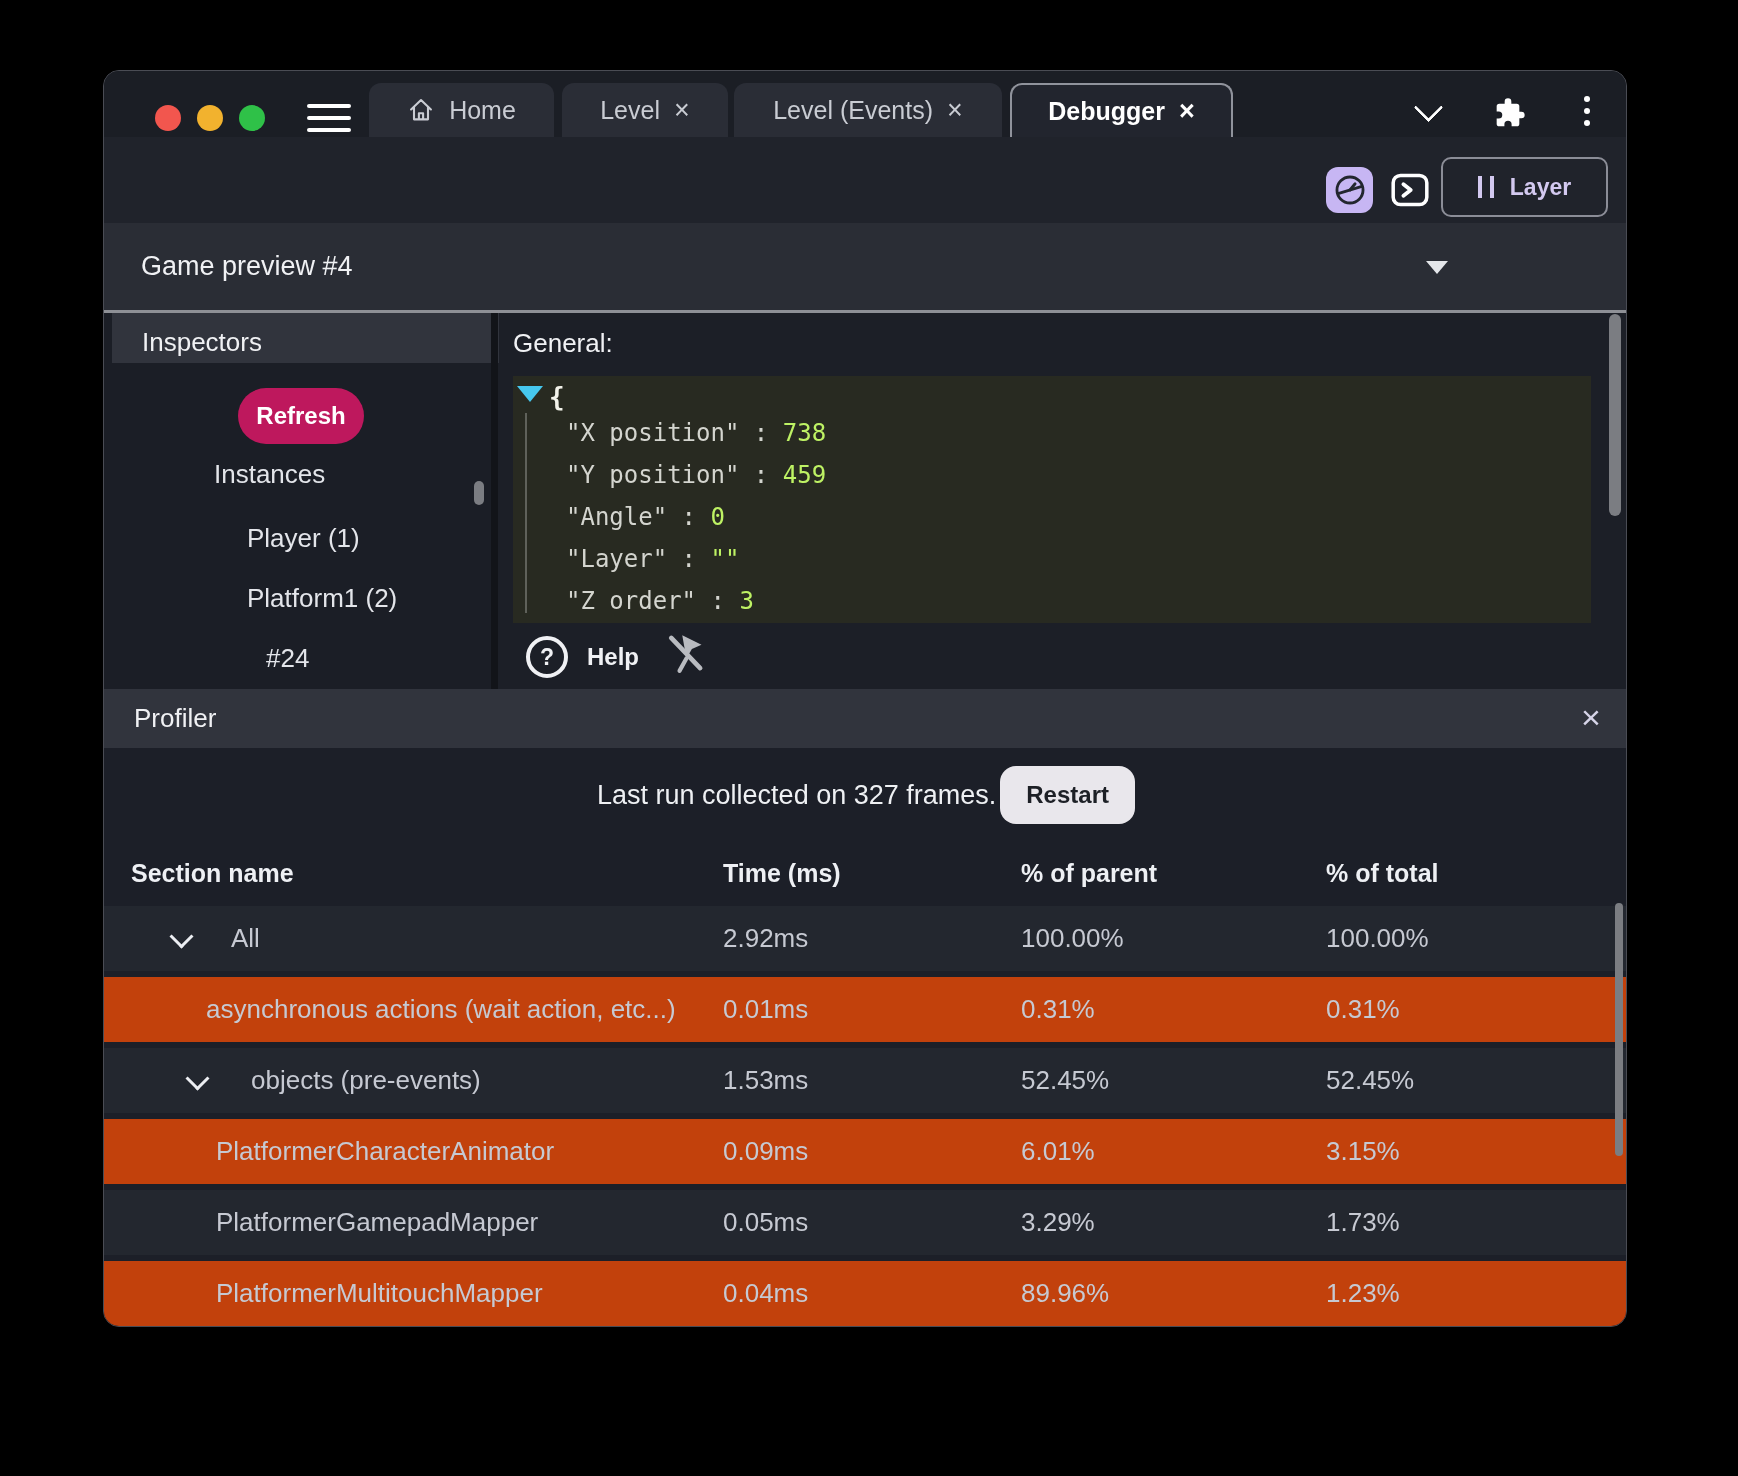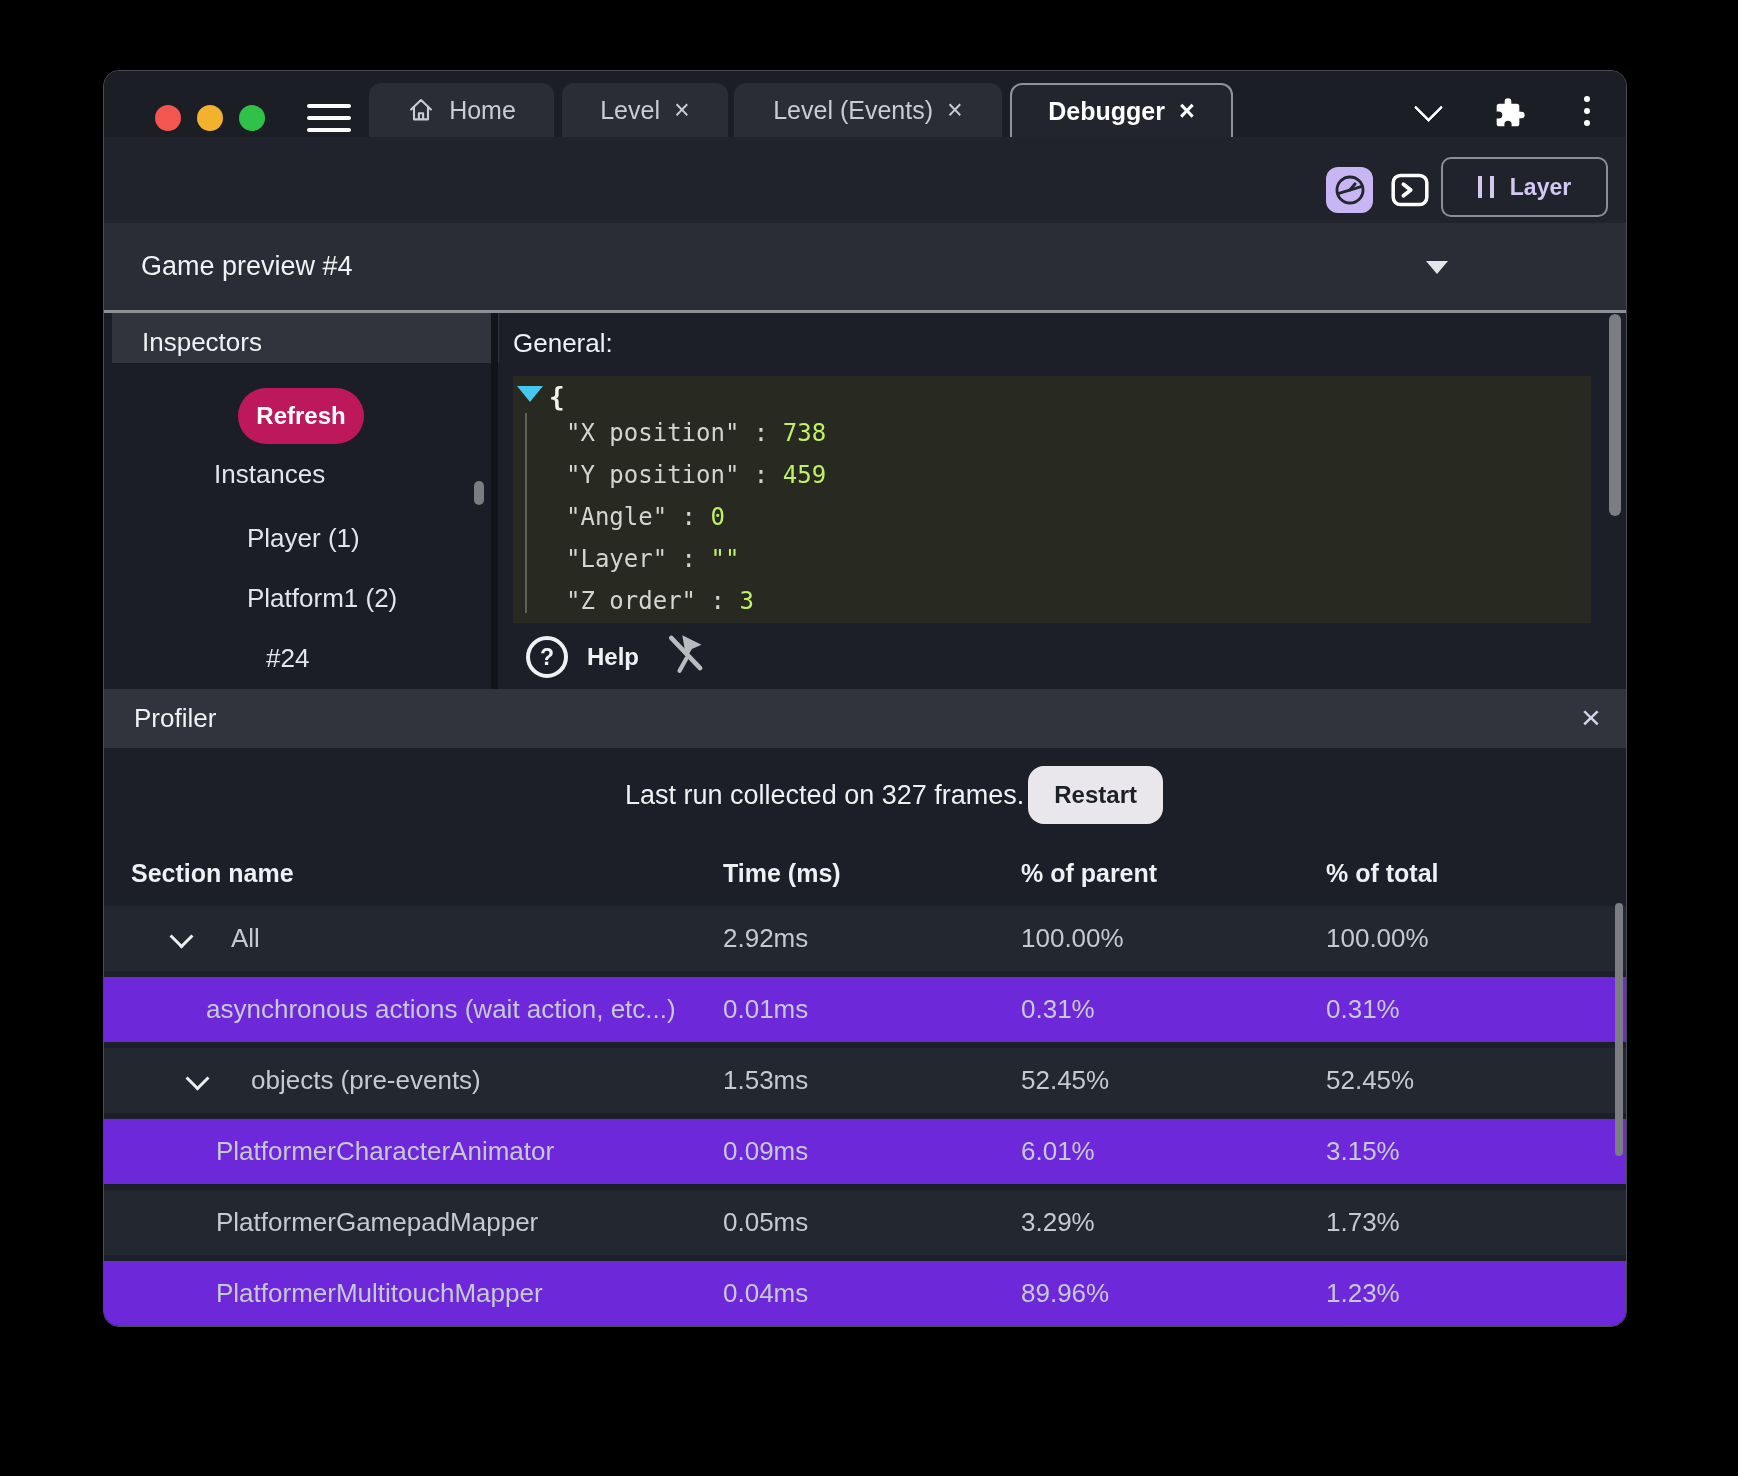--- a/index.html
+++ b/index.html
@@ -68,28 +68,28 @@
                align-items:center;justify-content:center;cursor:pointer;}
   .help-label{position:absolute;left:483px;top:570px;height:32px;line-height:32px;color:#f0f1f4;
               font-size:24px;font-weight:700;cursor:pointer;}
   .pin-btn{position:absolute;left:560px;top:560px;width:42px;height:44px;cursor:pointer;}
   
   .pf-header{left:0;top:618px;width:1524px;height:59px;line-height:59px;}
   .pf-close{position:absolute;left:1462px;top:618px;width:50px;height:59px;line-height:57px;text-align:center;
             color:#d6d4e8;font-size:34px;cursor:pointer;}
   .pf-body{position:absolute;left:0;top:677px;width:1524px;height:580px;background:#1c1f28;}
   .status-row{position:absolute;left:0;top:693px;width:1524px;height:62px;display:flex;align-items:center;
-              justify-content:center;gap:4px;padding-left:28px;}
+              justify-content:center;gap:4px;}
   .status-text{color:#eef0f3;font-size:27px;}
   .restart{height:58px;padding:0 26px;background:#e9e7ec;color:#1d2026;border:none;border-radius:16px;
            font-size:24px;font-weight:700;font-family:"Liberation Sans",sans-serif;cursor:pointer;}
   .thead span{position:absolute;top:775px;height:54px;line-height:54px;color:#eef0f4;font-size:25px;font-weight:700;}
   .trow{position:absolute;left:0;width:1524px;height:65px;cursor:pointer;}
   .trow.shade-a{background:#23272f;}
-  .trow.shade-b{background:#6d28d9;}
+  .trow.shade-b{background:#c2410c;}
   .trow span{position:absolute;height:65px;line-height:65px;color:#c6c9d2;font-size:26px;white-space:nowrap;}
   .row-chev{position:absolute;width:14px;height:14px;border-left:3.5px solid #eceef2;
             border-bottom:3.5px solid #eceef2;transform:rotate(-45deg);top:22px;cursor:pointer;}
   .c-time{left:619px;} .c-parent{left:917px;} .c-total{left:1222px;}
 </style>
 </head>
 <body>
 
 <div class="window">
 

